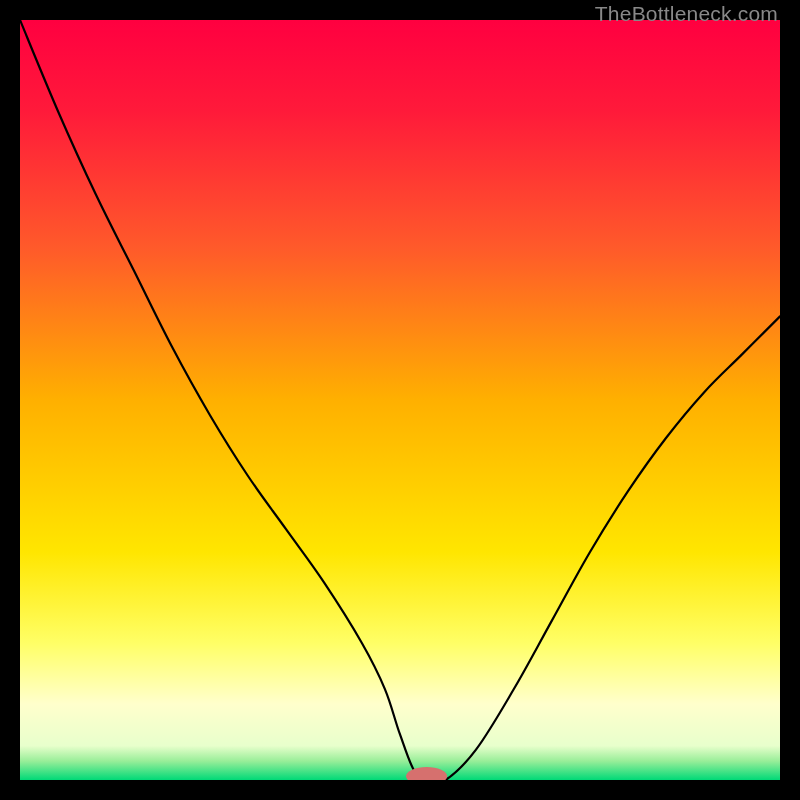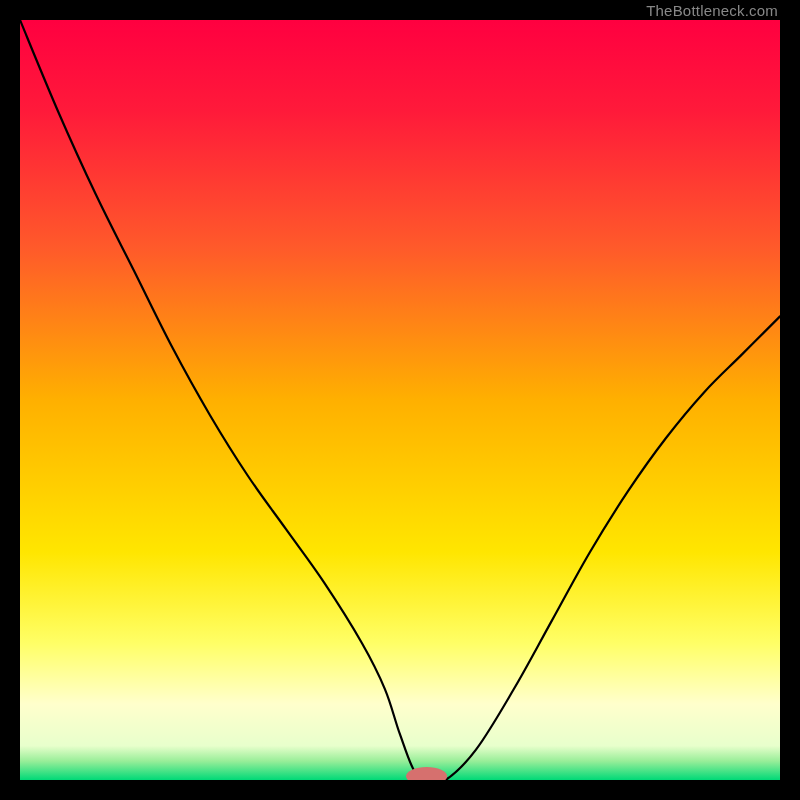--- a/index.html
+++ b/index.html
@@ -22,21 +22,21 @@
     left: 20px;
     top: 20px;
     width: 760px;
     height: 760px;
     overflow: hidden;
   }
   .watermark {
     position: absolute;
     top: 2px;
     right: 22px;
-    font-size: 15px;
+    font-size: 21px;
     font-weight: 500;
     color: #888;
     letter-spacing: 0.2px;
     user-select: none;
   }
   svg {
     display: block;
   }
 </style>
 </head>

